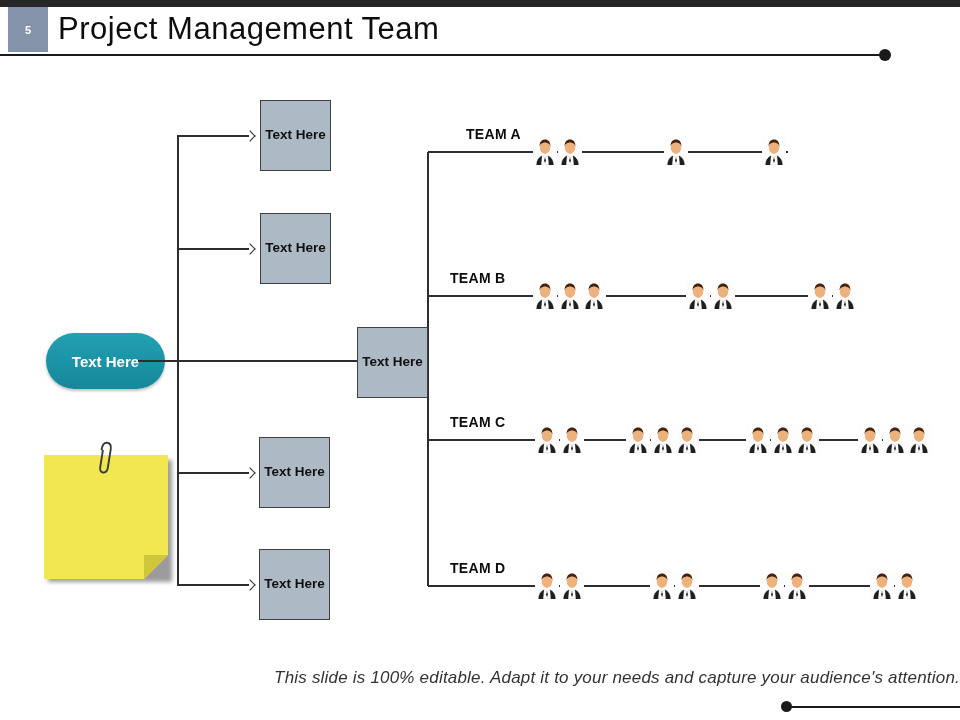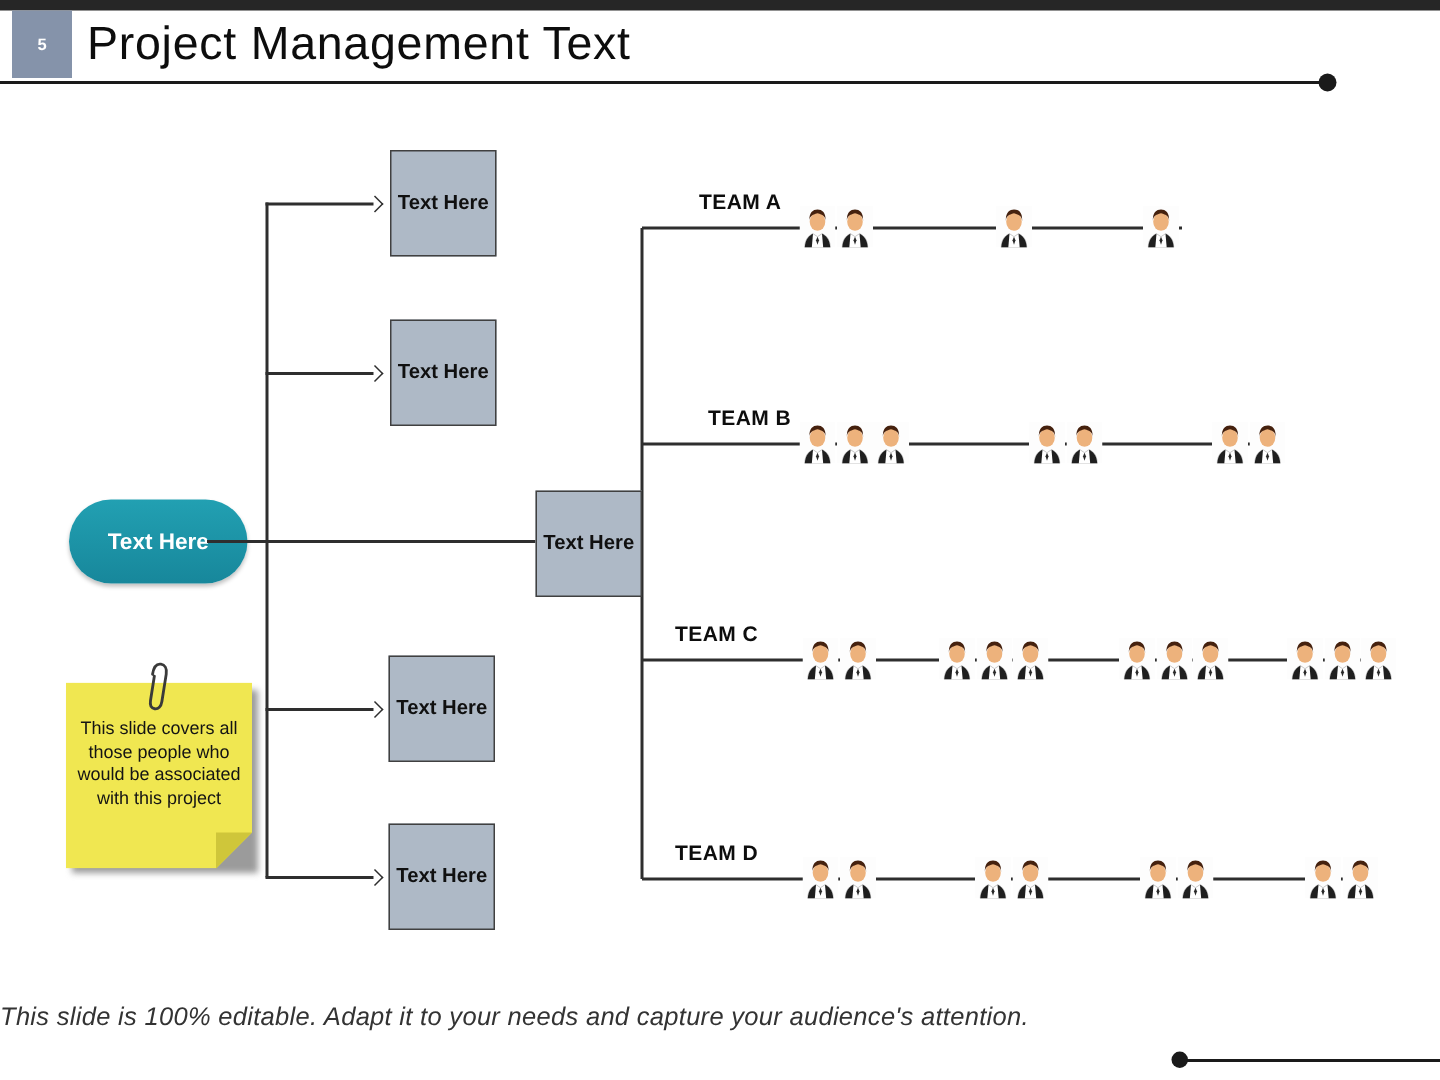--- a/index.html
+++ b/index.html
@@ -52,34 +52,34 @@
   .note-fold {
     position:absolute; left:144px; top:555px; width:0; height:0;
     border-left:24px solid #cfc63a; border-bottom:24px solid transparent;
   }
   .note-text {
     position:absolute; left:50px; top:478px; width:112px; text-align:center;
     font-size:12px; line-height:1.3; color:#141414;
   }
   .paperclip { position:absolute; left:93px; top:437px; transform:rotate(9deg); }
   .footer {
-    position:absolute; left:0; top:668px; width:960px; text-align:left;
+    position:absolute; left:0; top:668px; width:960px; text-align:right;
     font-style:italic; font-size:17px; color:#333333; letter-spacing:0.2px;
   }
 </style>
 </head>
 <body>
 
 <div class="slide">
 
   <div class="top-bar"></div>
   <div class="num-box">
     <span>5</span>
   </div>
-  <h1 class="title">Project Management Text</h1>
+  <h1 class="title">Project Management Team</h1>
   <div class="rule" style="left:0; top:54px; width:886px; height:2px;"></div>
   <div class="dot" style="left:879px; top:49px; width:12px; height:12px;"></div>
 
   <div class="cline" style="left:177px; top:135px; width:1.5px; height:450px;"></div>
   <div class="cline" style="left:177px; top:135px; width:72px; height:1.5px;"></div>
   <div class="chev" style="left:246px; top:132px;"></div>
   <div class="cline" style="left:177px; top:248px; width:72px; height:1.5px;"></div>
   <div class="chev" style="left:246px; top:245px;"></div>
   <div class="cline" style="left:177px; top:472px; width:72px; height:1.5px;"></div>
   <div class="chev" style="left:246px; top:469px;"></div>
@@ -142,21 +142,21 @@
       <div class="person" style="left: 762px; top: 137px;"><svg width="24" height="28" viewBox="0 0 24 28">
           <rect width="24" height="28" fill="#fdfdfd"></rect>
           <path d="M3.5 28 C3.5 21.5 7.5 19.3 9 18.8 L12 20.8 L15 18.8 C16.5 19.3 20.5 21.5 20.5 28 Z" fill="#ffffff" stroke="#bfbfbf" stroke-width="0.6"></path>
           <path d="M3.5 28 C3.8 22 7 19.6 9 18.8 L8.2 28 Z" fill="#1f1f1f"></path>
           <path d="M20.5 28 C20.2 22 17 19.6 15 18.8 L15.8 28 Z" fill="#1f1f1f"></path>
           <path d="M12 20.8 L13 23.2 L12 26.2 L11 23.2 Z" fill="#2a2a2a"></path>
           <ellipse cx="12" cy="10.8" rx="5.2" ry="6.1" fill="#edb27c"></ellipse>
           <path d="M6.6 10.5 C6.2 4.6 9 2.6 12 2.6 C15 2.6 17.8 4.6 17.4 10.5 C17.4 7.2 15.6 6.2 12 5.2 C8.4 6.2 6.6 7.2 6.6 10.5 Z" fill="#45210e"></path>
         </svg></div>
       <div class="team-line" style="left: 428px; top: 295px; width: 424px;"></div>
-      <div class="team-label" style="left: 472px; top: 270px;">TEAM B</div>
+      <div class="team-label" style="left: 450px; top: 270px;">TEAM B</div>
       <div class="person" style="left: 533px; top: 281px;"><svg width="24" height="28" viewBox="0 0 24 28">
           <rect width="24" height="28" fill="#fdfdfd"></rect>
           <path d="M3.5 28 C3.5 21.5 7.5 19.3 9 18.8 L12 20.8 L15 18.8 C16.5 19.3 20.5 21.5 20.5 28 Z" fill="#ffffff" stroke="#bfbfbf" stroke-width="0.6"></path>
           <path d="M3.5 28 C3.8 22 7 19.6 9 18.8 L8.2 28 Z" fill="#1f1f1f"></path>
           <path d="M20.5 28 C20.2 22 17 19.6 15 18.8 L15.8 28 Z" fill="#1f1f1f"></path>
           <path d="M12 20.8 L13 23.2 L12 26.2 L11 23.2 Z" fill="#2a2a2a"></path>
           <ellipse cx="12" cy="10.8" rx="5.2" ry="6.1" fill="#edb27c"></ellipse>
           <path d="M6.6 10.5 C6.2 4.6 9 2.6 12 2.6 C15 2.6 17.8 4.6 17.4 10.5 C17.4 7.2 15.6 6.2 12 5.2 C8.4 6.2 6.6 7.2 6.6 10.5 Z" fill="#45210e"></path>
         </svg></div>
       <div class="person" style="left: 557.5px; top: 281px;"><svg width="24" height="28" viewBox="0 0 24 28">
@@ -386,21 +386,20 @@
           <path d="M20.5 28 C20.2 22 17 19.6 15 18.8 L15.8 28 Z" fill="#1f1f1f"></path>
           <path d="M12 20.8 L13 23.2 L12 26.2 L11 23.2 Z" fill="#2a2a2a"></path>
           <ellipse cx="12" cy="10.8" rx="5.2" ry="6.1" fill="#edb27c"></ellipse>
           <path d="M6.6 10.5 C6.2 4.6 9 2.6 12 2.6 C15 2.6 17.8 4.6 17.4 10.5 C17.4 7.2 15.6 6.2 12 5.2 C8.4 6.2 6.6 7.2 6.6 10.5 Z" fill="#45210e"></path>
         </svg></div>
     </div>
 
   <div class="note-shadow"></div>
   <div class="note"></div>
   <div class="note-fold"></div>
-  <div class="note-text">This slide covers all those people who would be associated with this project</div>
   <div class="paperclip">
     <svg width="22" height="42" viewBox="0 0 22 42">
       <path d="M7 13 C7 7.5 9 5.5 11.5 5.5 C14 5.5 16 7.5 16 11.5 L16 30 C16 33.5 14.4 35.5 12 35.5 C9.6 35.5 8.4 33.5 8.4 30.5 L8.4 14" fill="none" stroke="#3a3a3a" stroke-width="1.9" stroke-linecap="round"></path>
     </svg>
   </div>
 
   <div class="footer">This slide is 100% editable. Adapt it to your needs and capture your audience's attention.</div>
   <div class="rule" style="left:787px; top:706px; width:173px; height:2px;"></div>
   <div class="dot" style="left:781px; top:701px; width:11px; height:11px;"></div>
 

